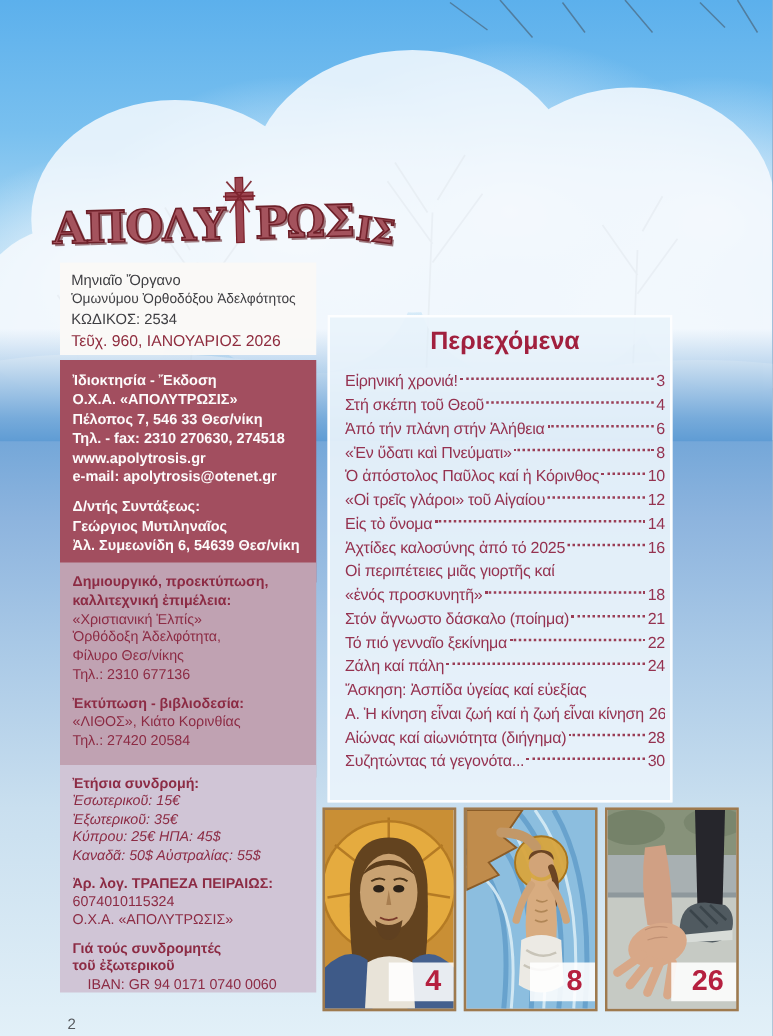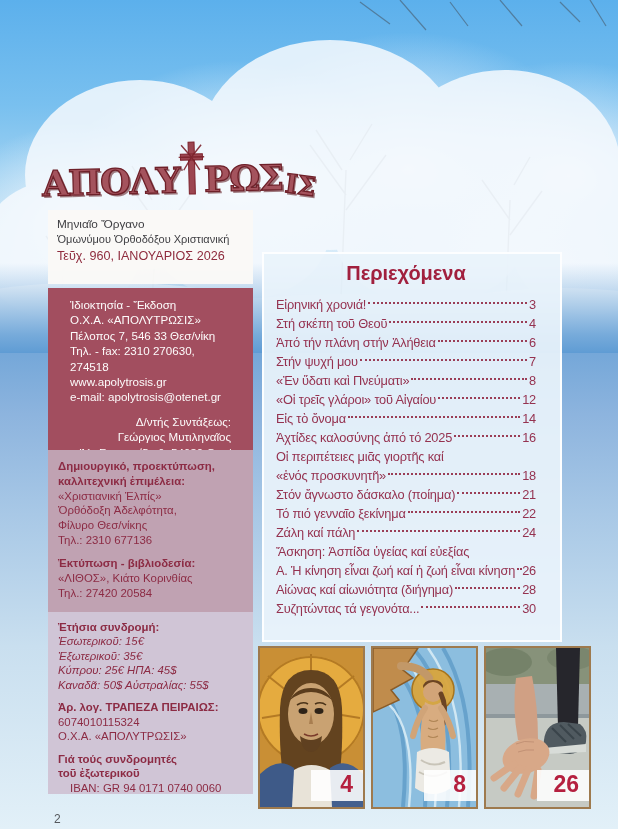--- a/index.html
+++ b/index.html
@@ -44,45 +44,45 @@
   
   .masthead-box {
     position:absolute; left:48px; top:210px; width:205px; height:74px;
     background:rgba(250,249,247,.97); padding:6px 9px; color:#3e3e42;
     font-size:11.8px; line-height:1.38; overflow:hidden;
   }
   .masthead-box .issue { font-weight:normal; color:#8f2c3e; font-size:12.6px; margin-top:1px; }
   .box { position:absolute; left:48px; width:205px; overflow:hidden; }
   .publisher-box {
     top:288px; height:178px; background:#a24e5f; color:#fdfbfb;
-    padding:9px 22px; font-weight:normal; font-size:11.6px; line-height:1.33;
-  }
-  .publisher-box .group2 { margin-top:9px;text-align:right; }
+    padding:9px 10px; font-weight:bold; font-size:11.6px; line-height:1.33;
+  }
+  .publisher-box .group2 { margin-top:9px; }
   .production-box {
     top:450px; height:172px; background:#c0a2b2; color:#8c2b44;
     padding:9px 10px; font-size:11.4px; line-height:1.3;
   }
   .production-box .bold { font-weight:bold; }
   .production-box .group2 { margin-top:8px; }
   .subscription-box {
     top:612px; height:182px; background:#d0c5d6; color:#8c2b44;
     padding:8px 10px; font-size:11.4px; line-height:1.27;
   }
   .subscription-box .bold { font-weight:bold; }
   .subscription-box .italic { font-style:italic; }
   .subscription-box .group { margin-top:8px; }
   .subscription-box .iban { padding-left:12px; }
   .folio {
     position:absolute; left:54px; top:812px; font-size:12px; color:#55585c;
   }
   
   .toc-box {
-    position:absolute; left:262px; top:252px; width:300px; height:390px;
+    position:absolute; left:262px; top:252px; width:276px; height:390px;
     background:rgba(233,243,251,.92); border:2px solid rgba(255,255,255,.9);
-    padding:6px 24px 8px 12px; overflow:hidden;
+    padding:6px 4px 8px 12px; overflow:hidden;
   }
   .toc-title {
     text-align:center; font-weight:bold; font-size:20px; color:#a1203e;
     margin:2px 0 10px 0;
   }
   .toc-row {
     display:flex; align-items:center; height:19px; overflow:hidden;
     color:#953250; font-size:12.8px; letter-spacing:-0.2px; line-height:17px;
   }
   .toc-label { white-space:nowrap; flex-shrink:0; }
@@ -147,21 +147,22 @@
           <path d="M13,17 L3,5 M13,17 L23,5 M13,17 L0,17 M13,17 L26,17 M13,17 L5,30 M13,17 L21,30"></path>
         </g>
       </svg>
     </span>
     <span class="logo-right">ΡΩΣ</span>
     <span class="logo-is">ΙΣ</span>
   </div>
 
   <div class="masthead-box">
     <div>Μηνιαῖο Ὄργανο</div>
-    <div style="font-size:11px;">Ὁμωνύμου Ὀρθοδόξου Χριστιανική</div>
+    <div style="font-size:11px;">Ὁμωνύμου Ὀρθοδόξου Ἀδελφότητος</div>
+    <div>ΚΩΔΙΚΟΣ: 2534</div>
     <div class="issue">Τεῦχ. 960, ΙΑΝΟΥΑΡΙΟΣ 2026</div>
   </div>
 
   <div class="box publisher-box">
     <div>Ἰδιοκτησία - Ἔκδοση</div>
     <div>Ο.Χ.Α. «ΑΠΟΛΥΤΡΩΣΙΣ»</div>
     <div>Πέλοπος 7, 546 33 Θεσ/νίκη</div>
     <div>Τηλ. - fax: 2310 270630, 274518</div>
     <div>www.apolytrosis.gr</div>
     <div>e-mail: apolytrosis@otenet.gr</div>
@@ -217,28 +218,28 @@
       <span class="toc-label">Στή σκέπη τοῦ Θεοῦ </span>
       <span class="toc-dots"></span>
       <span class="toc-page">4</span>
     </div>
     <div class="toc-row">
       <span class="toc-label">Ἀπό τήν πλάνη στήν Ἀλήθεια</span>
       <span class="toc-dots"></span>
       <span class="toc-page">6</span>
     </div>
     <div class="toc-row">
-      <span class="toc-label">Στήν ψυχή μου </span>
-      <span class="toc-dots"></span>
-      <span class="toc-page">7</span>
-    </div>
-    <div class="toc-row">
       <span class="toc-label">«Ἐν ὕδατι καὶ Πνεύματι» </span>
       <span class="toc-dots"></span>
       <span class="toc-page">8</span>
+    </div>
+    <div class="toc-row">
+      <span class="toc-label">Ὁ ἀπόστολος Παῦλος καί ἡ Κόρινθος </span>
+      <span class="toc-dots"></span>
+      <span class="toc-page">10</span>
     </div>
     <div class="toc-row">
       <span class="toc-label">«Οἱ τρεῖς γλάροι» τοῦ Αἰγαίου</span>
       <span class="toc-dots"></span>
       <span class="toc-page">12</span>
     </div>
     <div class="toc-row">
       <span class="toc-label">Εἰς τὸ ὄνομα </span>
       <span class="toc-dots"></span>
       <span class="toc-page">14</span>

